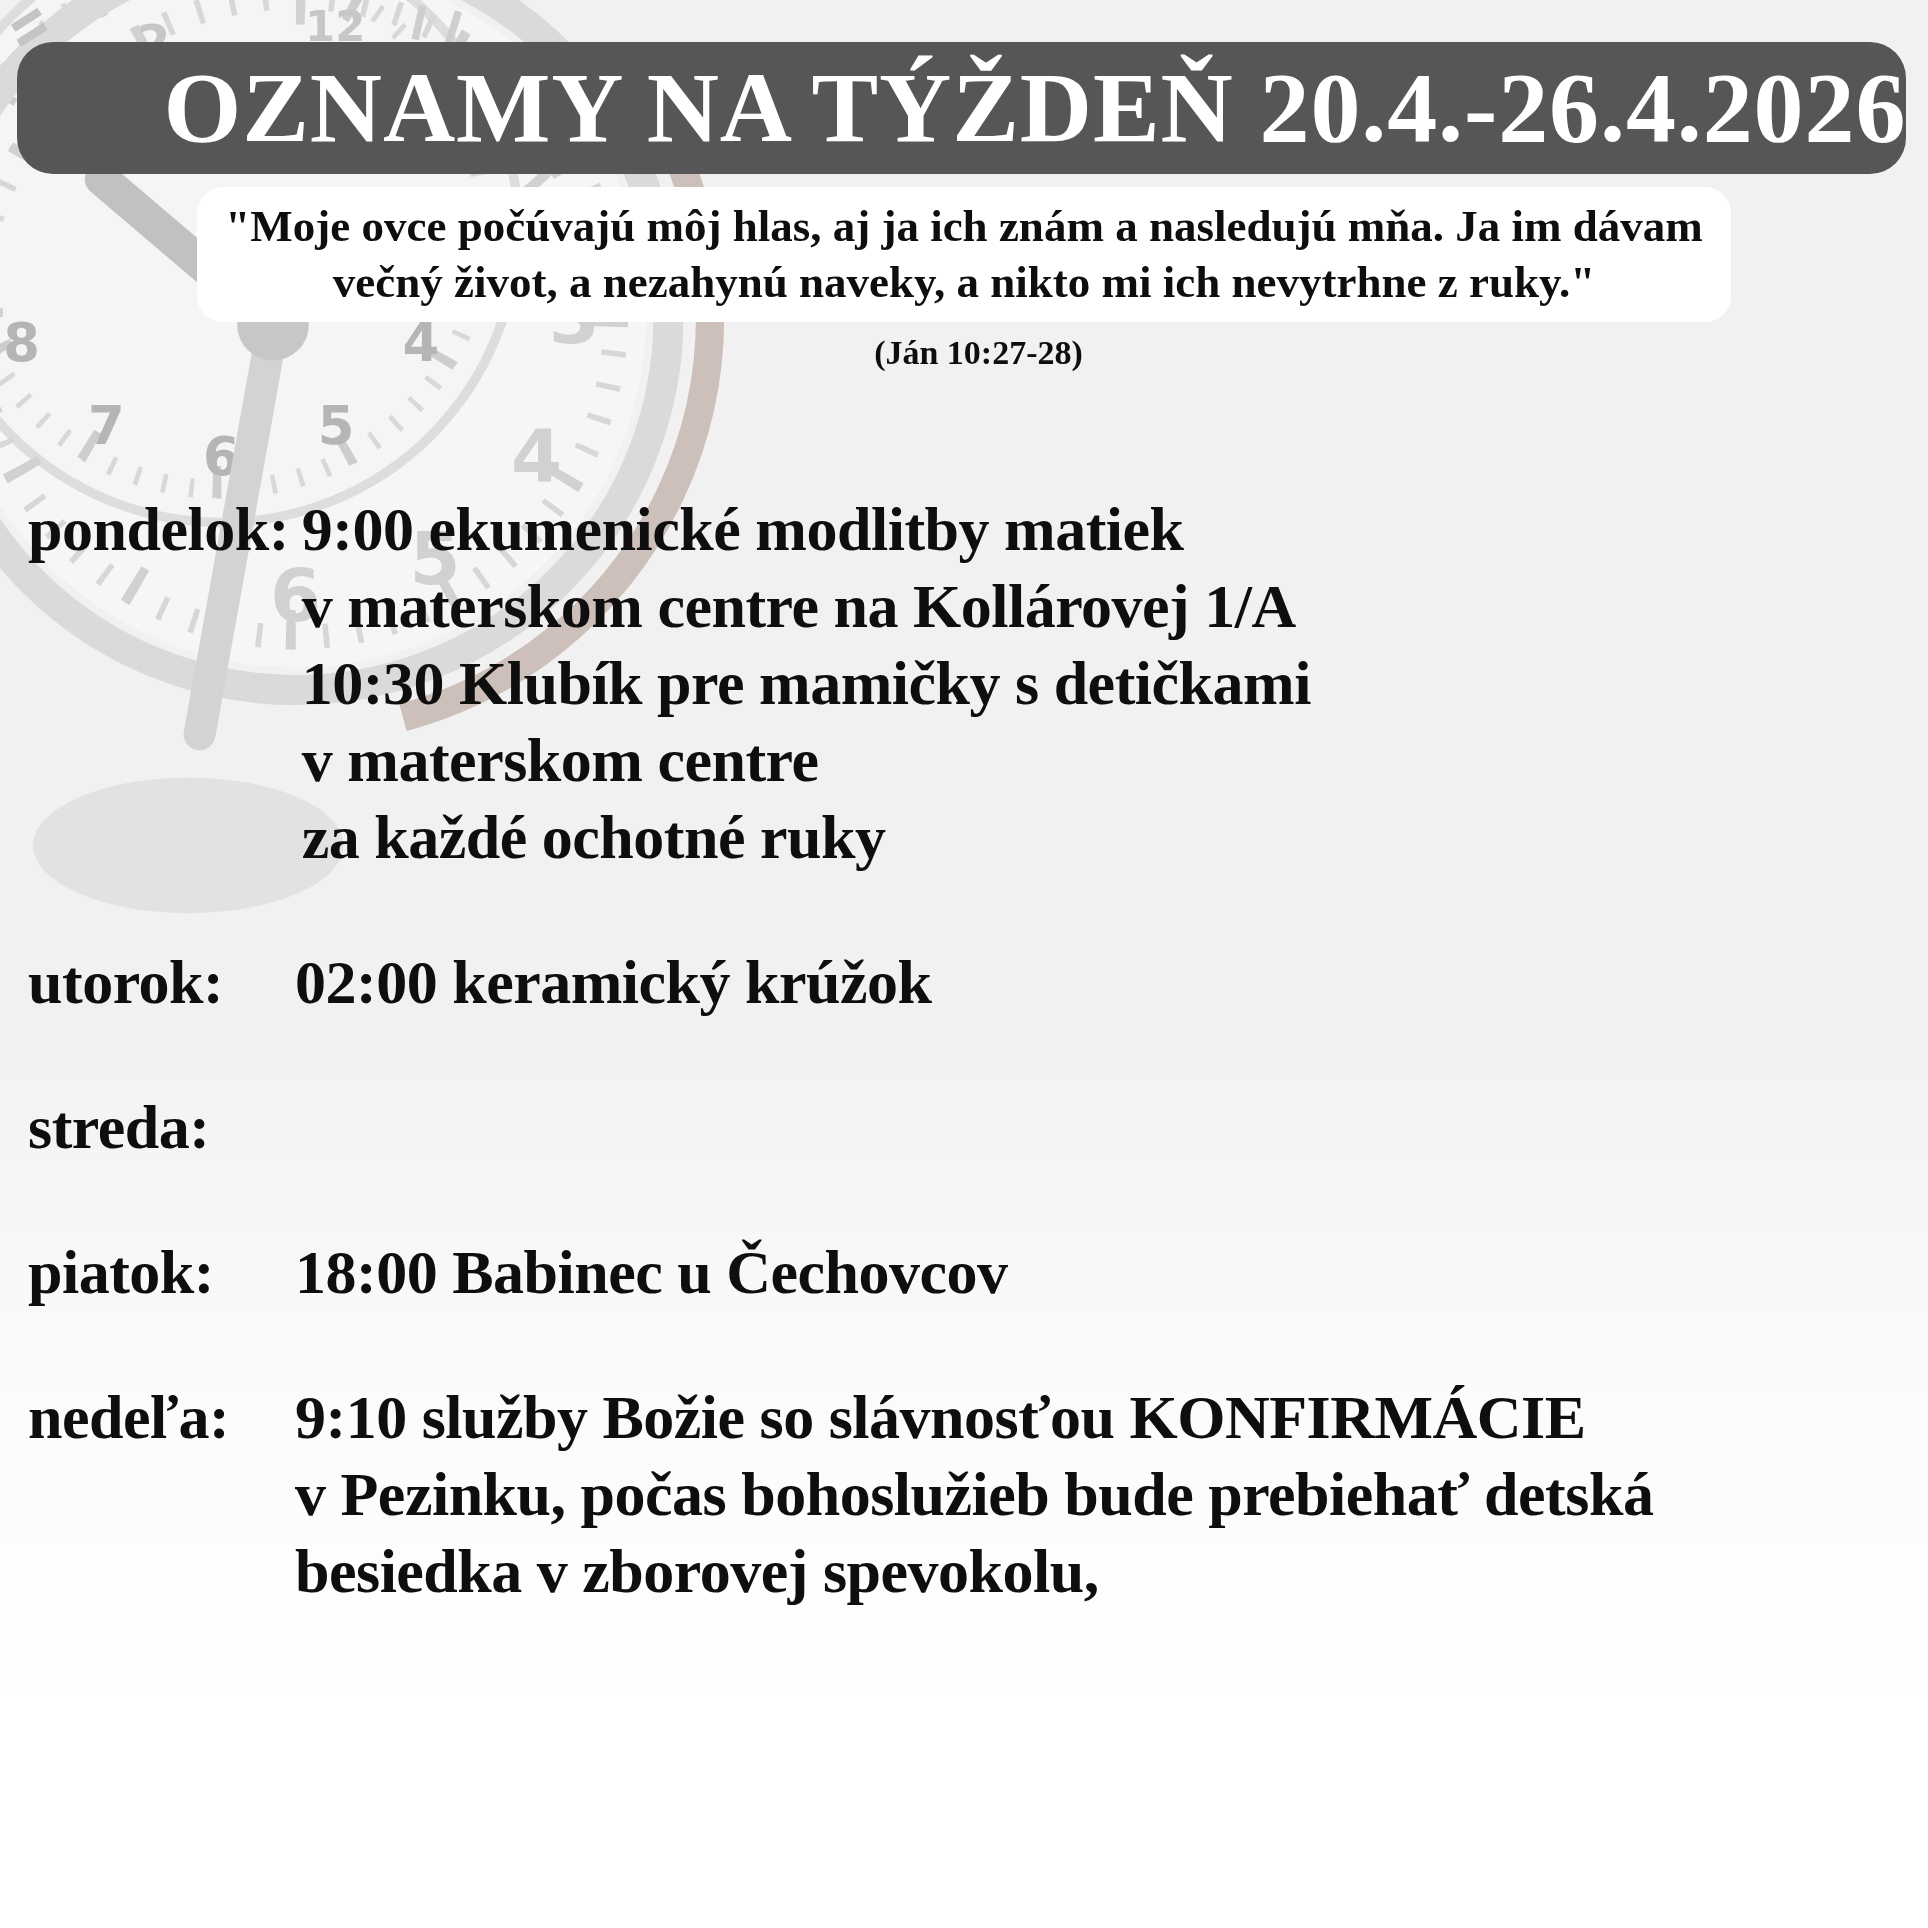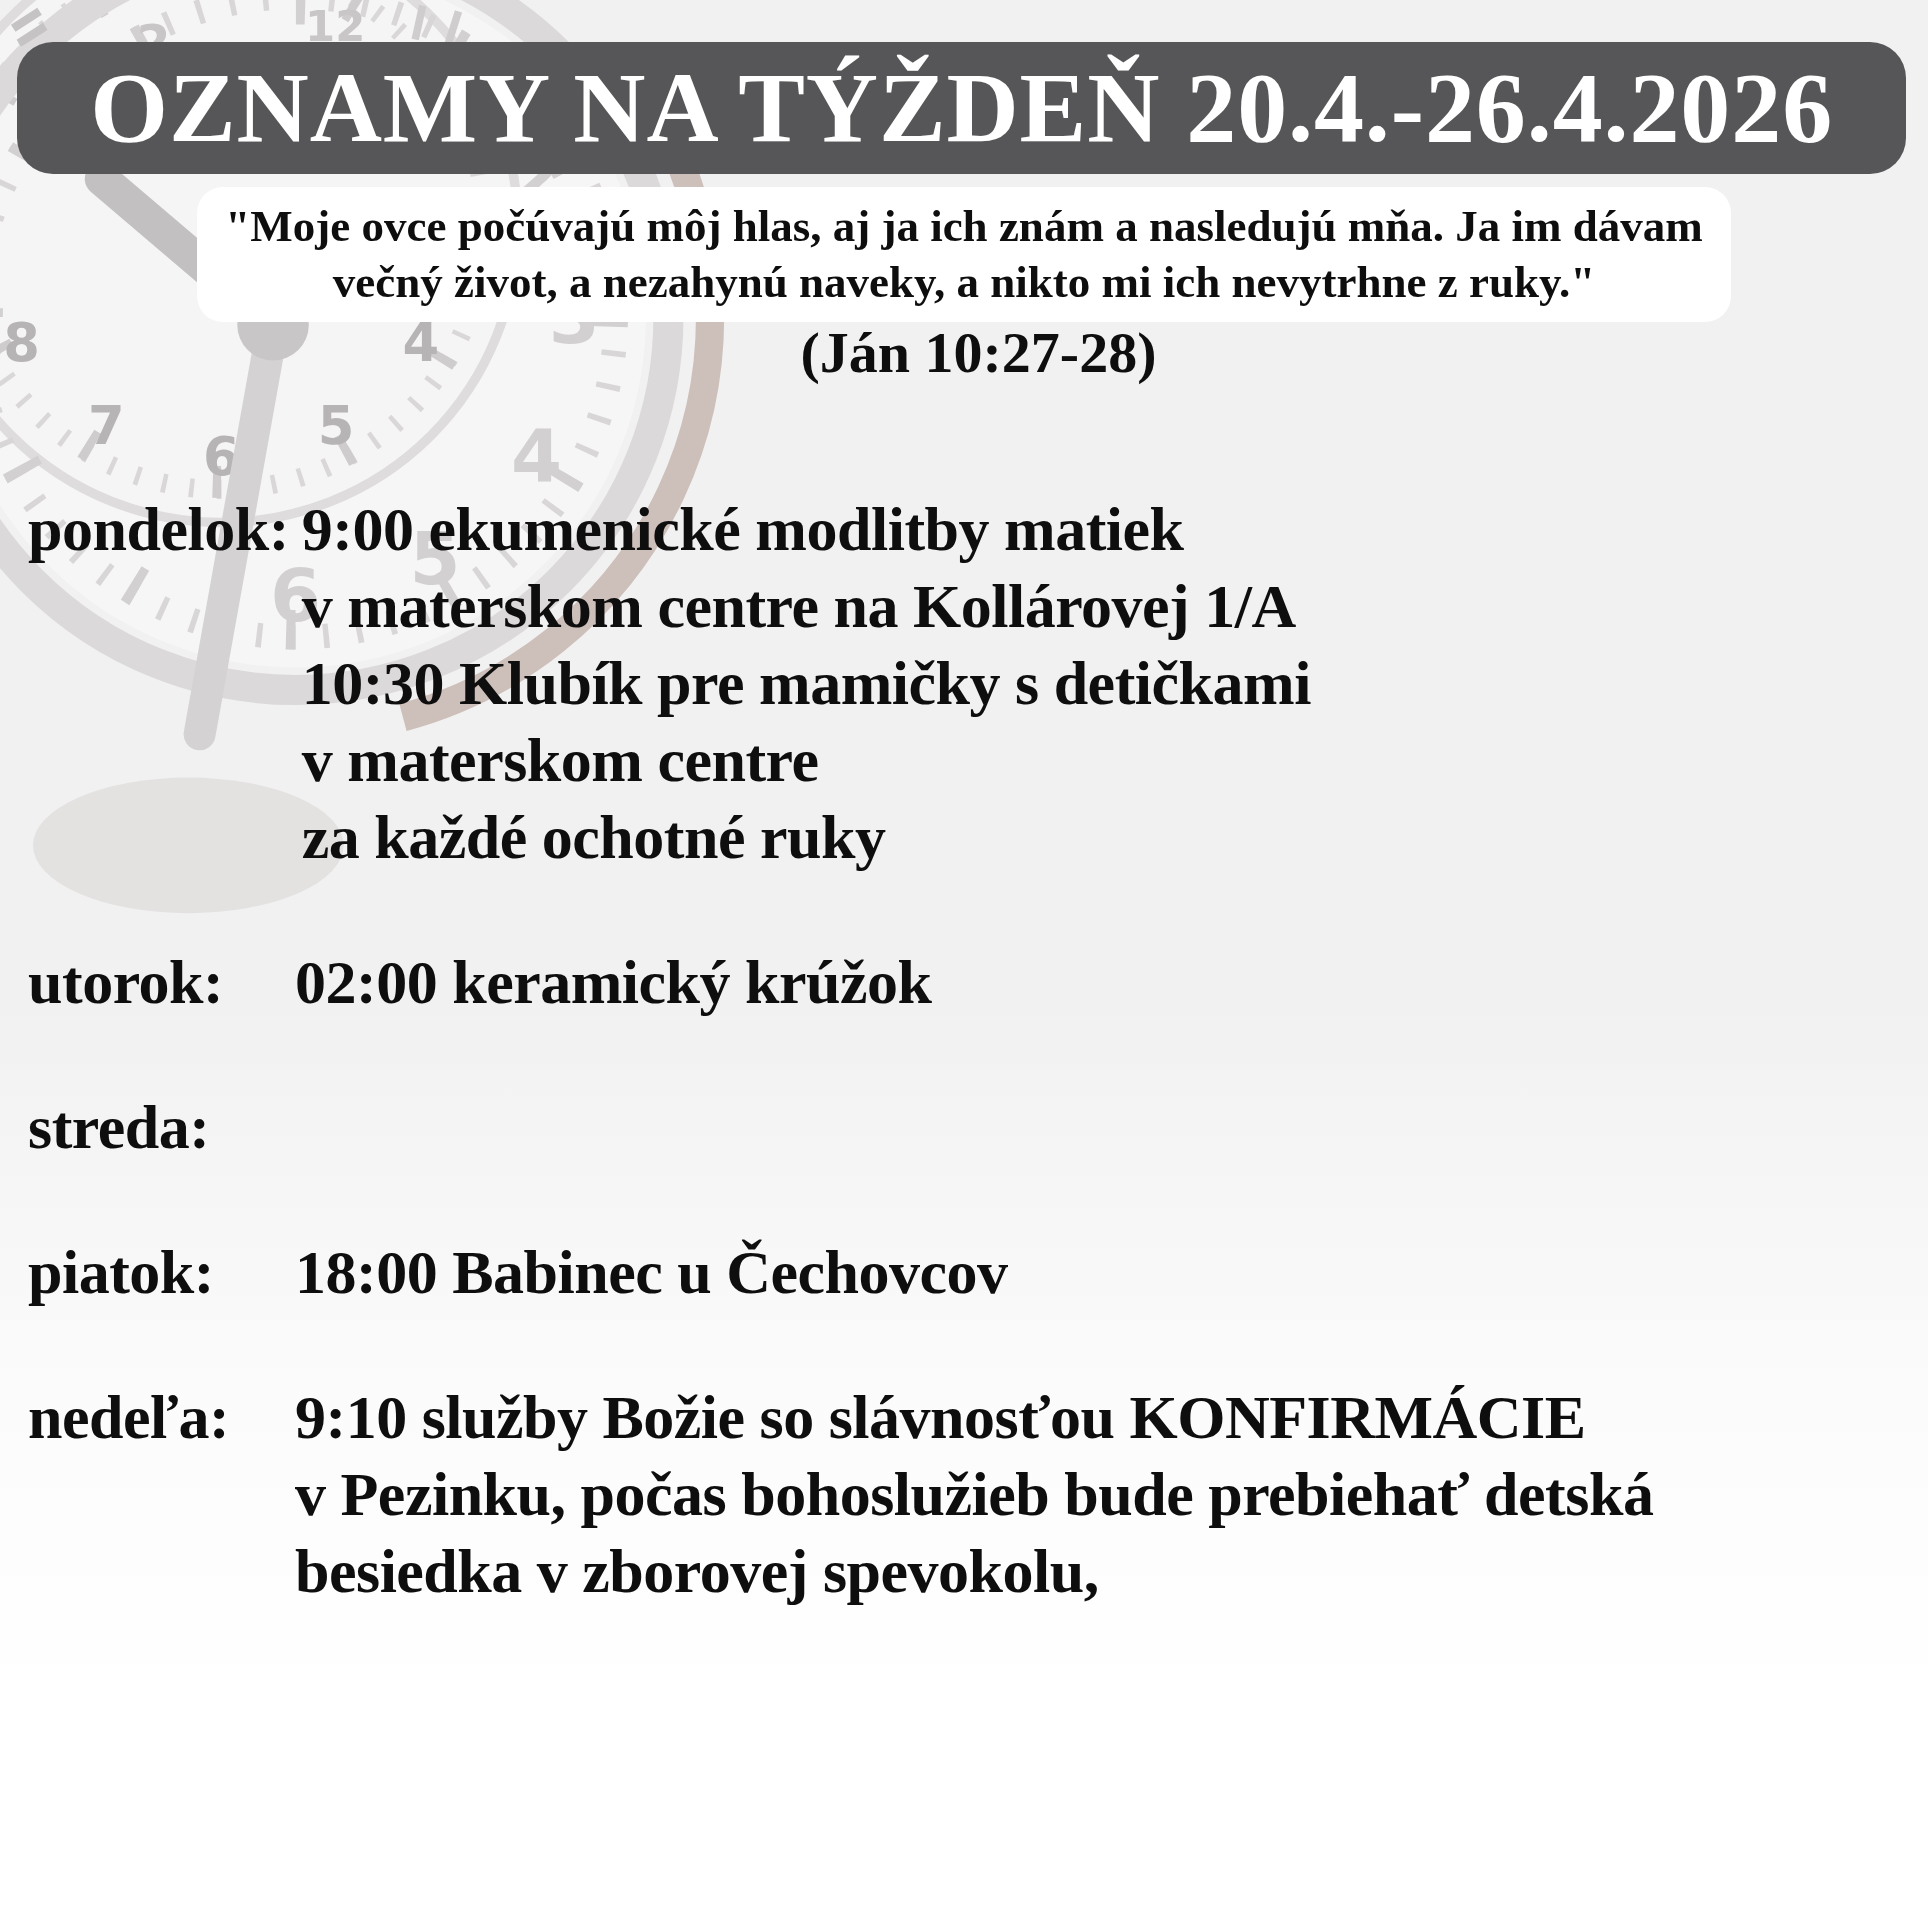--- a/index.html
+++ b/index.html
@@ -6,36 +6,36 @@
   body{
     width:1928px;height:1928px;overflow:hidden;position:relative;
     background:linear-gradient(180deg,#f2f1f2 0%,#f2f1f2 52%,#fbfbfb 72%,#ffffff 88%);
     font-family:"Liberation Serif","DejaVu Serif",serif;
     color:#0f0e0f;
   }
   .watermark{position:absolute;left:0;top:0;z-index:0;}
   .content{position:relative;z-index:1;}
   .banner{
     margin:42px 21.7px 0 17px;height:132px;border-radius:36px;
-    background:#565557;display:flex;align-items:center;justify-content:center;
+    background:#565557;display:flex;align-items:center;justify-content:flex-end;
   }
   .banner-title{
     color:#ffffff;font-weight:bold;font-size:100px;line-height:132px;
     white-space:nowrap;letter-spacing:0.9px;
   }
   .quote-wrap{text-align:center;margin-top:13px;}
   .quote-box{
     display:inline-block;background:#ffffff;border-radius:26px;
     padding:11.3px 28px;text-align:center;
   }
   .quote-line{
     font-weight:bold;font-size:45px;line-height:56px;white-space:nowrap;
   }
   .quote-ref{
-    font-weight:bold;font-size:58px;line-height:55px;margin-top:3.8px;padding-left:29px;
+    font-weight:bold;font-size:34px;line-height:55px;margin-top:3.8px;padding-left:29px;
   }
   .schedule{margin:111px 0 0 28px;}
   .row{display:flex;margin-bottom:68px;}
   .row:last-child{margin-bottom:0;}
   .day{
     flex:0 0 auto;min-width:254px;padding-right:13px;
     font-weight:bold;font-size:62px;line-height:77px;white-space:nowrap;letter-spacing:-0.5px;
   }
   .lines{flex:1 1 auto;}
   .evt{

